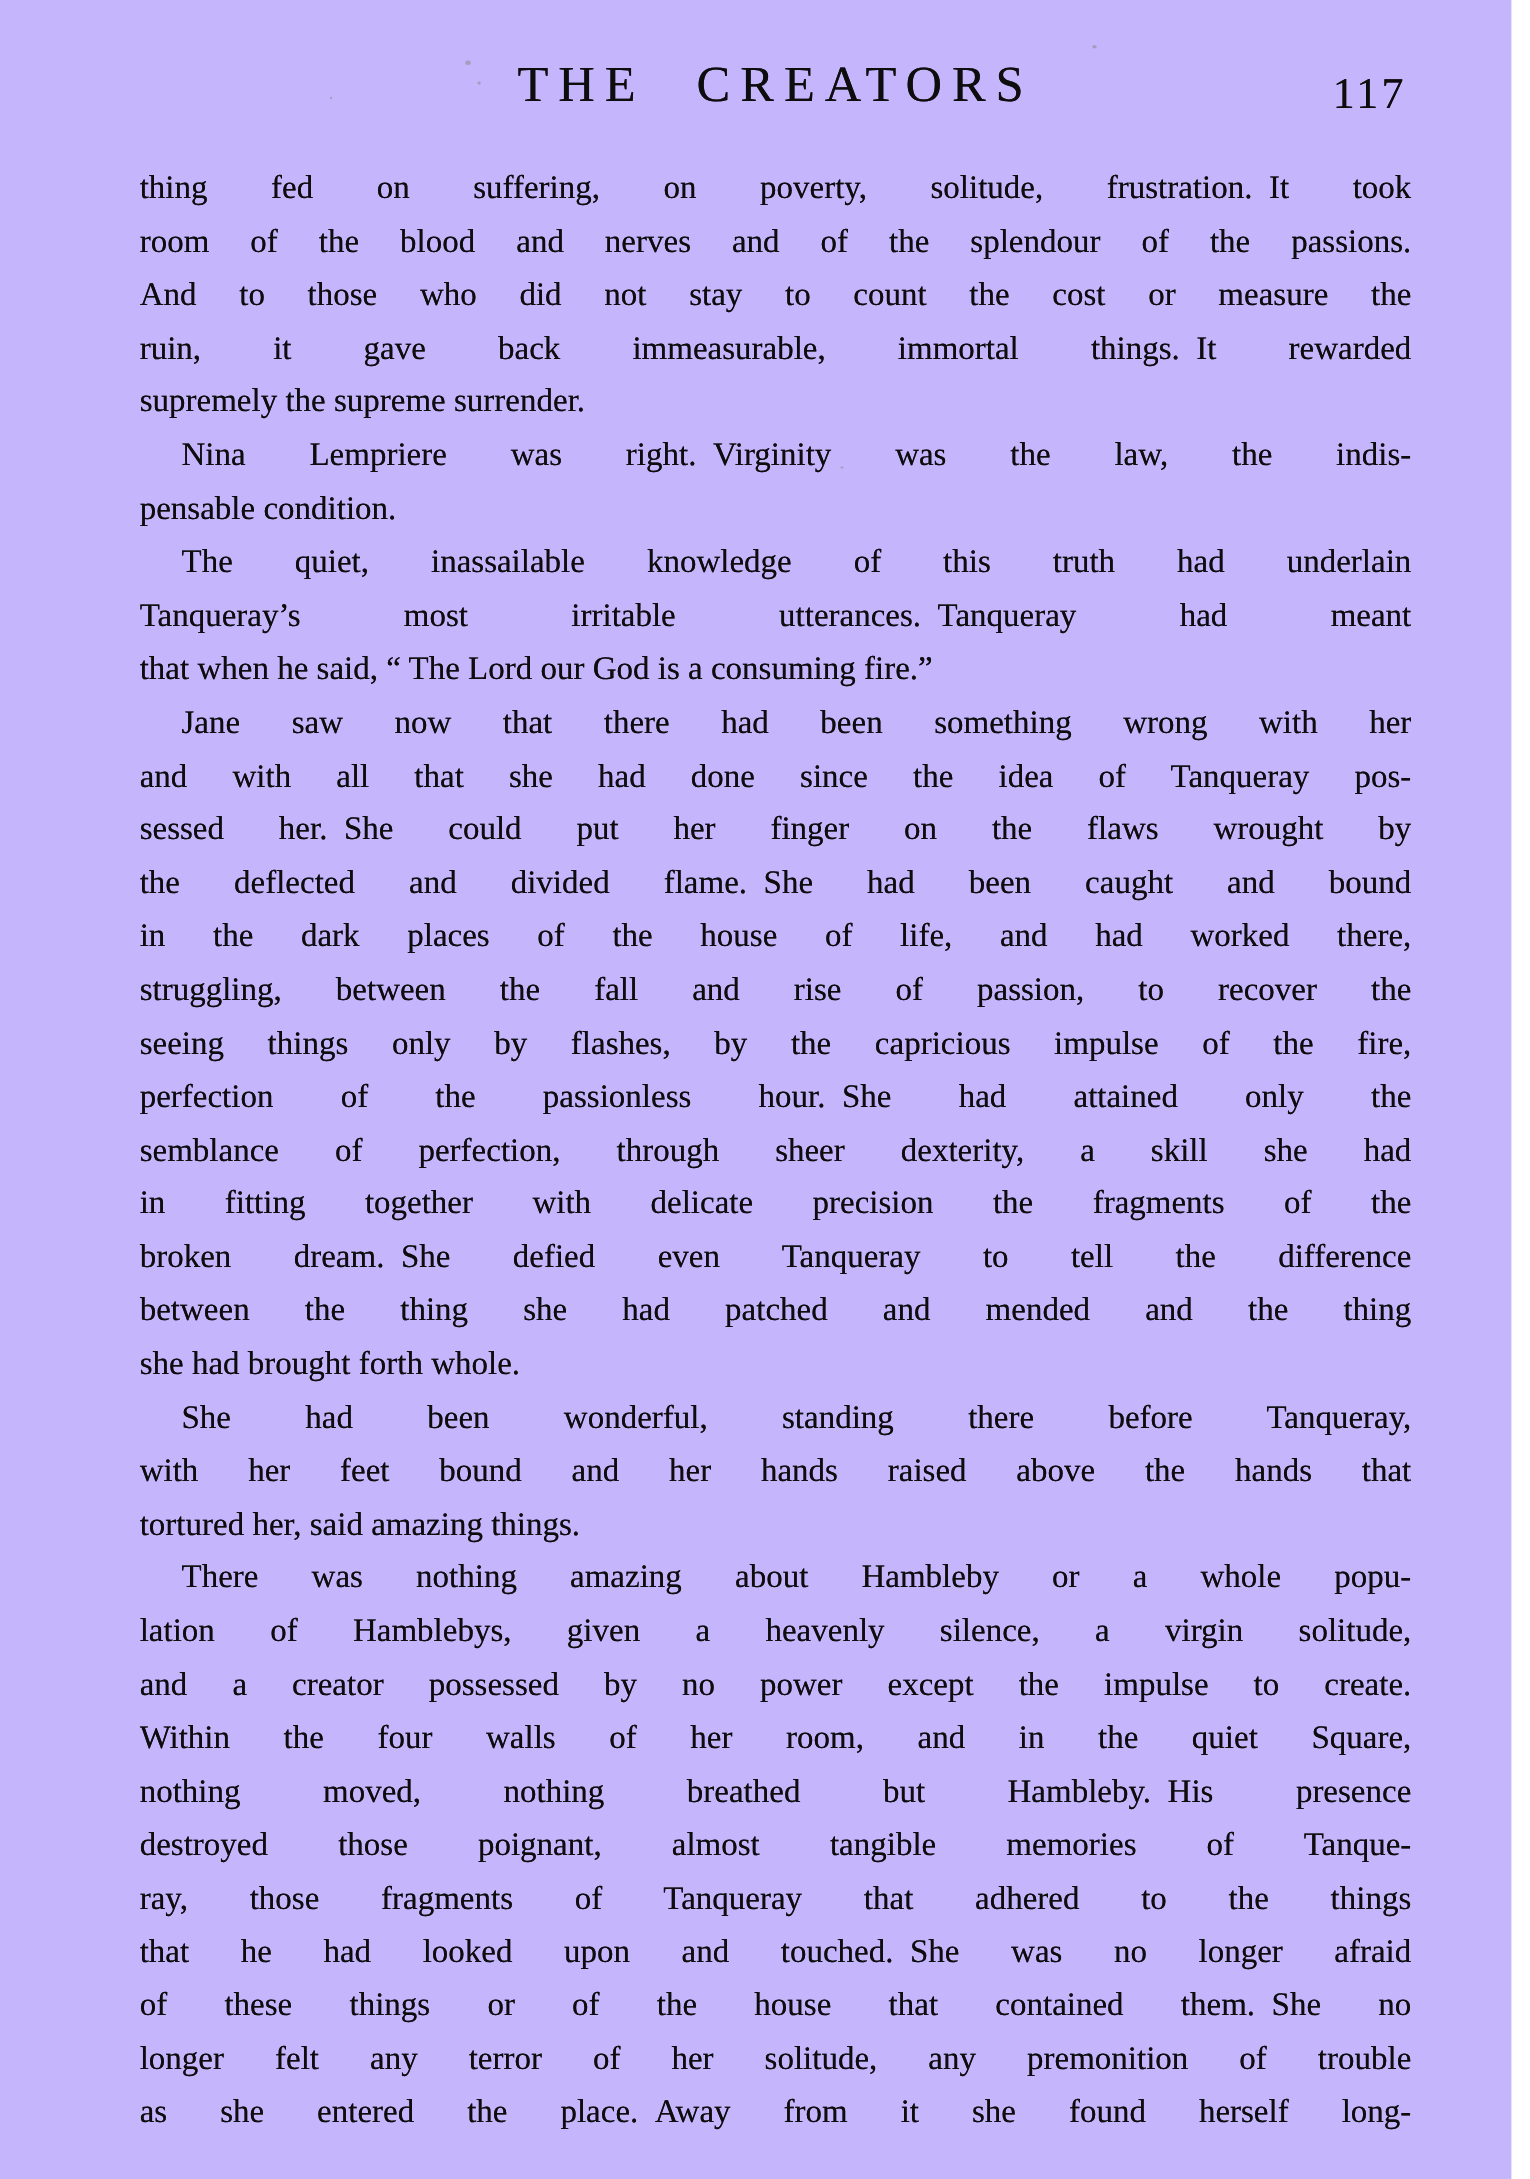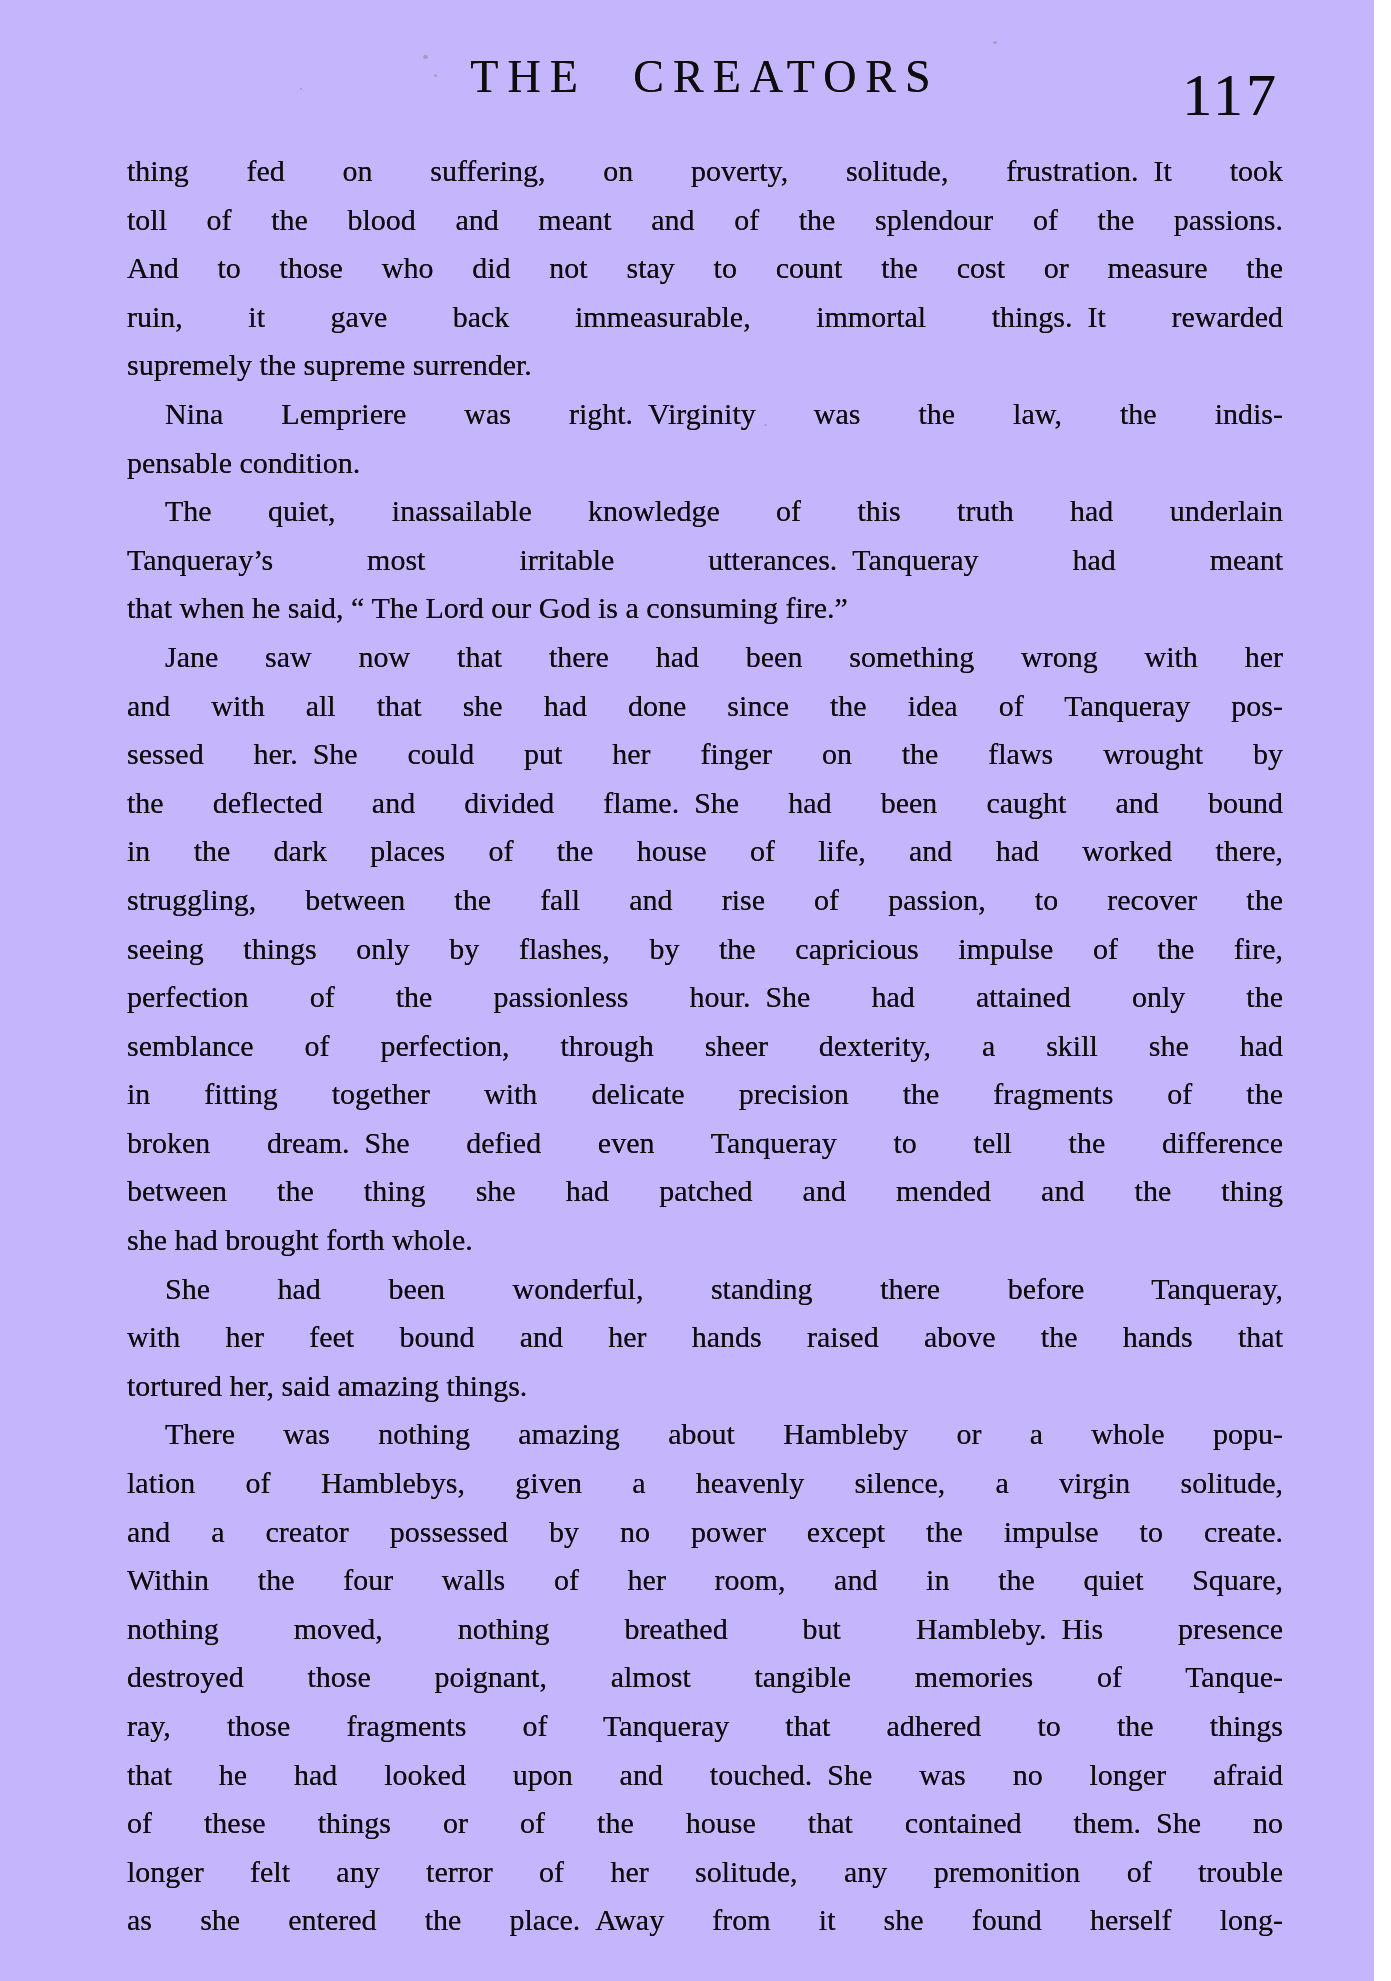--- a/index.html
+++ b/index.html
@@ -28,21 +28,21 @@
     font-size: 46px;
     letter-spacing: 9px;
     word-spacing: 26px;
     white-space: nowrap;
     text-shadow: 0 0 0.6px rgba(10,10,10,0.85);
   }
   .pagenum {
     position: absolute;
     right: 4px;
     top: 11px;
-    font-size: 60px;
+    font-size: 40px;
     letter-spacing: 3px;
     text-shadow: 0 0 0.6px rgba(10,10,10,0.85);
   }
   .body {
     position: absolute;
     left: 127px;
     top: 147px;
     width: 1156px;
     font-size: 30px;
     line-height: 48.6px;
@@ -76,21 +76,21 @@
 <body>
 
 <div class="page">
   <div class="header">
     <div class="title">THE CREATORS</div>
     <div class="pagenum">117</div>
   </div>
 
   <div class="body" id="body-text">
       <div class="line">thing fed on suffering, on poverty, solitude, frustration. It took</div>
-      <div class="line">toll of the blood and meant and of the splendour of the passions.</div>
+      <div class="line">room of the blood and nerves and of the splendour of the passions.</div>
       <div class="line">And to those who did not stay to count the cost or measure the</div>
       <div class="line">ruin, it gave back immeasurable, immortal things. It rewarded</div>
       <div class="line endpara">supremely the supreme surrender.</div>
       <div class="line indent">Nina Lempriere was right. Virginity was the law, the indis-</div>
       <div class="line endpara">pensable condition.</div>
       <div class="line indent">The quiet, inassailable knowledge of this truth had underlain</div>
       <div class="line">Tanqueray’s most irritable utterances. Tanqueray had meant</div>
       <div class="line endpara">that when he said, “ The Lord our God is a consuming fire.”</div>
       <div class="line indent">Jane saw now that there had been something wrong with her</div>
       <div class="line">and with all that she had done since the idea of Tanqueray pos-</div>

